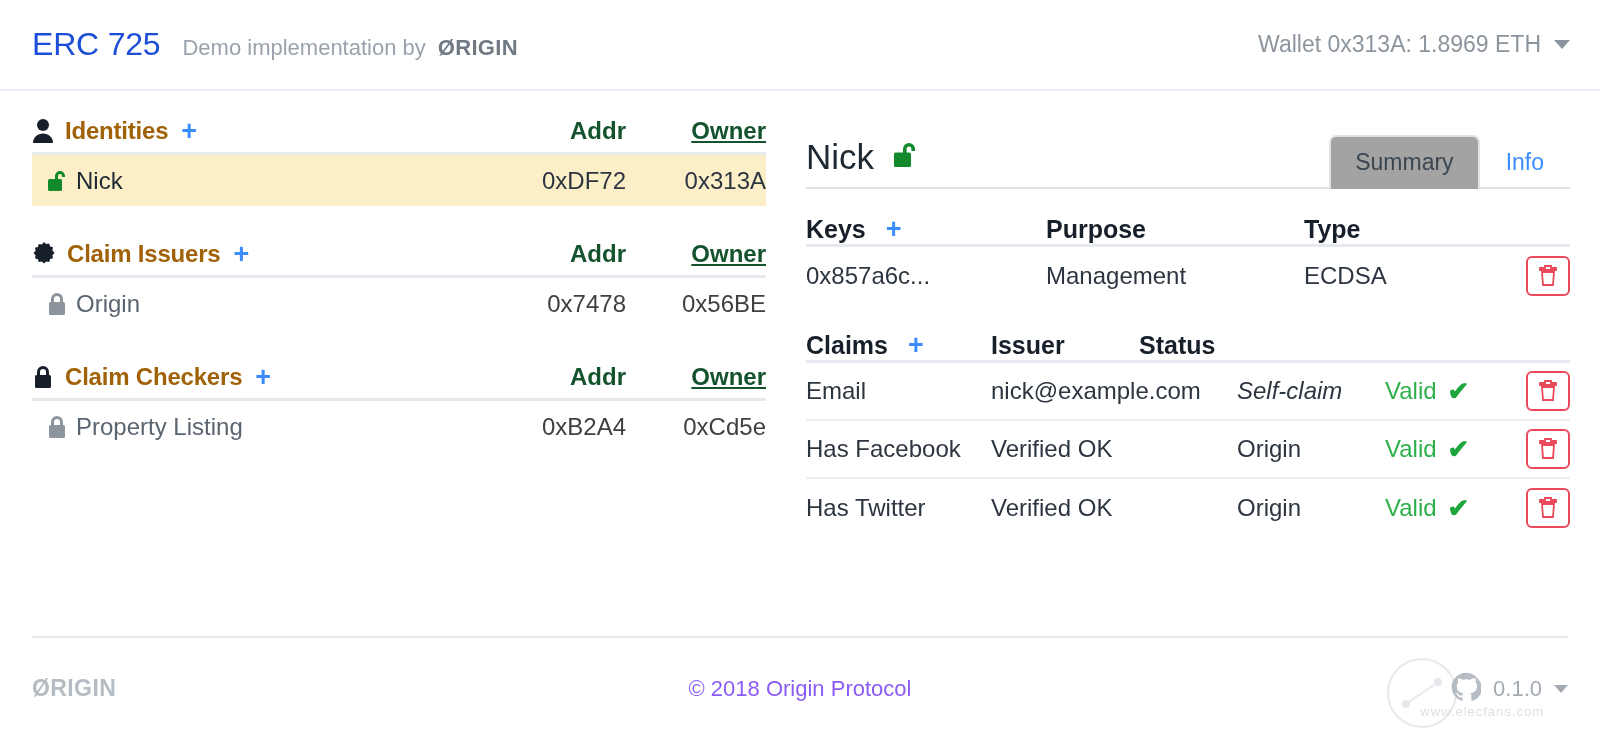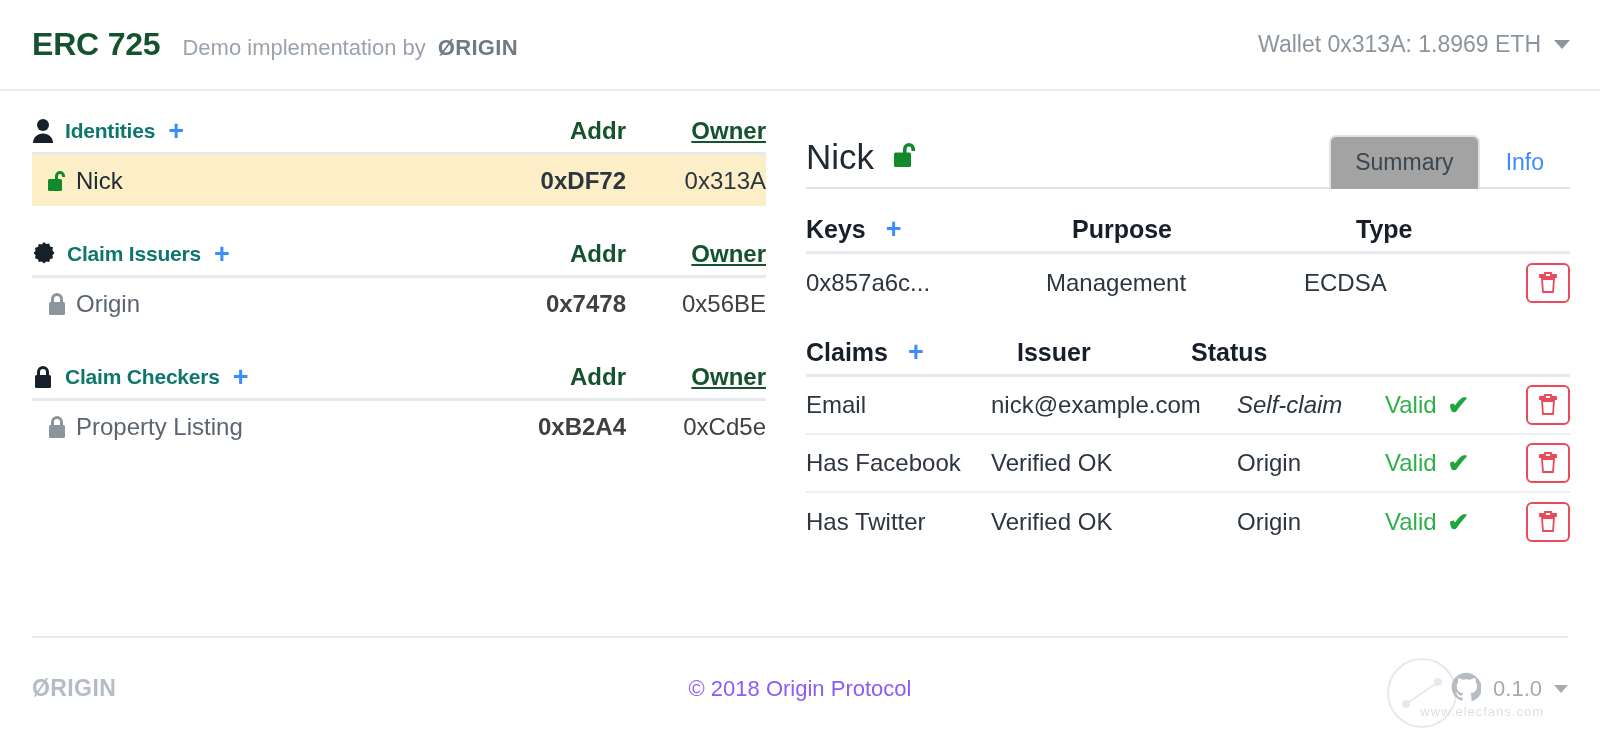--- a/index.html
+++ b/index.html
@@ -13,21 +13,21 @@
 
   
   #app-header {
     height: 91px;
     border-bottom: 2px solid #e8eef5;
     display: flex;
     align-items: center;
     padding: 0 30px 0 32px;
   }
   #brand-block { display: flex; align-items: baseline; gap: 22px; }
-  #app-title { font-size: 32px; font-weight: 700; color: #14532d; letter-spacing: -0.2px; }
+  #app-title { font-size: 32px; font-weight: 400; color: #1d4ed8; letter-spacing: -0.2px; }
   #app-subtitle { font-size: 22px; color: #9aa3ad; font-weight: 400; display: flex; align-items: baseline; gap: 12px; }
   .origin-word { font-weight: 700; color: #6f7a85; letter-spacing: 0.3px; }
   #wallet-block { margin-left: auto; display: flex; align-items: center; gap: 13px; cursor: pointer; }
   #wallet-label { font-size: 23px; color: #8c959e; font-weight: 400; }
   .caret-down {
     width: 0; height: 0;
     border-left: 8px solid transparent;
     border-right: 8px solid transparent;
     border-top: 9px solid #8c959e;
   }
@@ -39,21 +39,21 @@
   #right-pane { flex: 1; }
 
   
   .list-section { margin-bottom: 34px; }
   .section-head {
     display: flex; align-items: center;
     padding-bottom: 7px;
     border-bottom: 3px solid #e6e9ed;
   }
   .sec-icon { margin-right: 11px; display: flex; align-items: center; }
-  .sec-title { font-size: 21px; font-weight: 700; color: #0f766e; letter-spacing: -0.2px; }
+  .sec-title { font-size: 24px; font-weight: 700; color: #a16207; letter-spacing: -0.2px; }
   .plus-btn {
     color: #3b8cff; font-size: 27px; font-weight: 700;
     margin-left: 13px; line-height: 1; cursor: pointer; user-select: none;
   }
   .col-addr, .col-owner {
     font-size: 24px; font-weight: 700; color: #14532d;
     text-align: right;
   }
   .col-addr { width: 150px; margin-left: auto; }
   .col-owner { width: 140px; text-decoration: underline; }
@@ -65,21 +65,21 @@
     cursor: pointer;
   }
   .row.selected { background: #fcefc7; }
   .row .row-icon { width: 30px; display: flex; align-items: center; }
   .row .row-name { font-size: 24px; color: #5b6570; }
   .row.selected .row-name { color: #1f2933; }
   .row .cell-addr, .row .cell-owner {
     font-size: 24px; color: #404040; text-align: right;
   }
   .row.selected .cell-addr, .row.selected .cell-owner { color: #2c3540; }
-  .row .cell-addr { width: 150px; margin-left: auto; font-weight: bold; }
+  .row .cell-addr { width: 150px; margin-left: auto; }
   .row .cell-owner { width: 140px; }
 
   
   #detail-head {
     display: flex; align-items: flex-end;
     border-bottom: 2px solid #dfe3e8;
     height: 72px;
   }
   #detail-title-wrap { display: flex; align-items: center; gap: 18px; padding-bottom: 10px; }
   #detail-title { font-size: 35px; color: #1f2933; font-weight: 400; }
@@ -92,23 +92,21 @@
   }
   .tab.active {
     color: #3c4651; background: #a3a3a3;
     border-color: #dfe3e8;
     border-top-left-radius: 7px; border-top-right-radius: 7px;
   }
 
   .data-table { margin-top: 26px; }
   .dt-head {
     display: flex; align-items: center;
-    padding-bottom: 7px;
     border-bottom: 3px solid #e6e9ed;
-    gap: 26px;
   }
   .dt-head .th { font-size: 25px; font-weight: 700; color: #17202a; }
   .dt-row {
     display: flex; align-items: center;
     height: 58px;
     border-bottom: 2px solid #eceff2;
   }
   .dt-row .td { font-size: 24px; color: #2c3540; }
   .italic { font-style: italic; }
   .valid-cell { display: flex; align-items: center; gap: 11px; }

